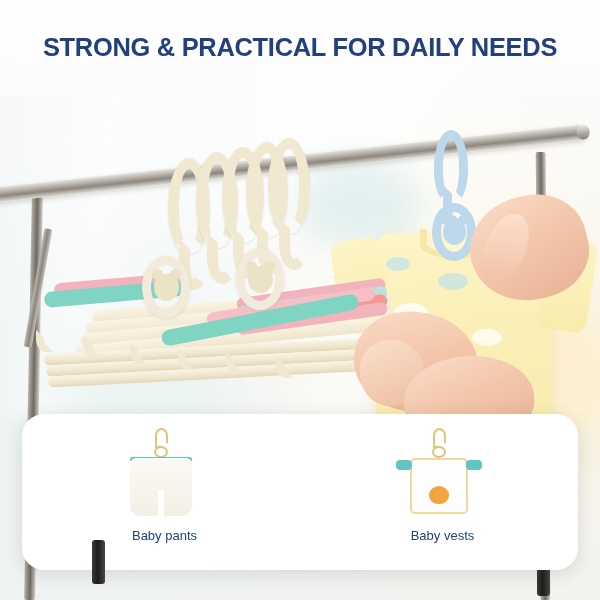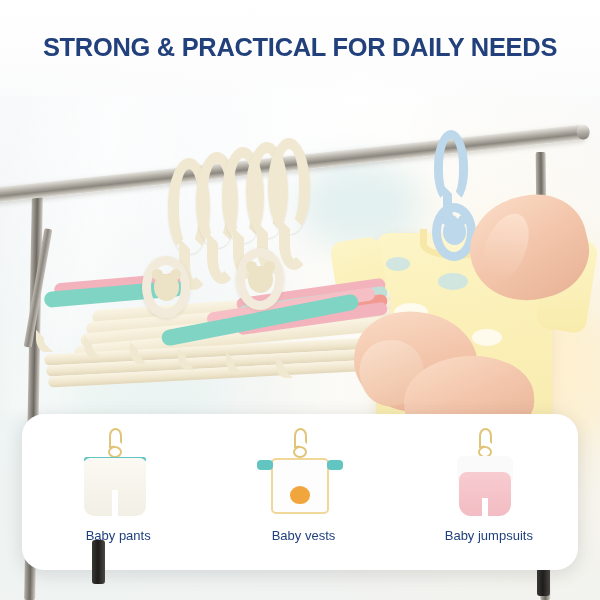--- a/index.html
+++ b/index.html
@@ -430,30 +430,20 @@
         <div class="mini-med"></div>
         <div class="vest">
           <div class="slv l"></div>
           <div class="slv r"></div>
           <div class="tiger"></div>
         </div>
       </div>
       <div class="cell-label">Baby vests</div>
     </div>
 
-    <div class="cell">
-      <div class="thumb">
-        <div class="mini-hook"></div>
-        <div class="mini-hook-tail"></div>
-        <div class="mini-med"></div>
-        <div class="jump-top"></div>
-        <div class="jump-bot"></div>
-      </div>
-      <div class="cell-label">Baby jumpsuits</div>
-    </div>
 
   </div>
 
   <div class="post-foot foot-left"></div>
 
   <div class="header-band"></div>
   <div class="headline">STRONG &amp; PRACTICAL FOR DAILY NEEDS</div>
 
 </div>
 

